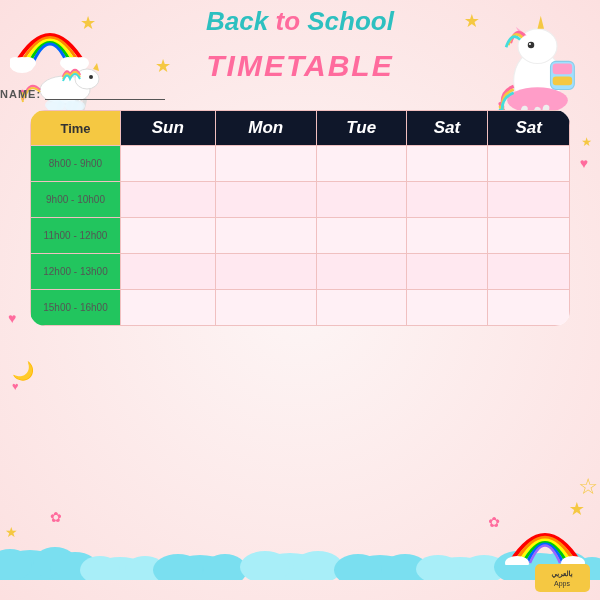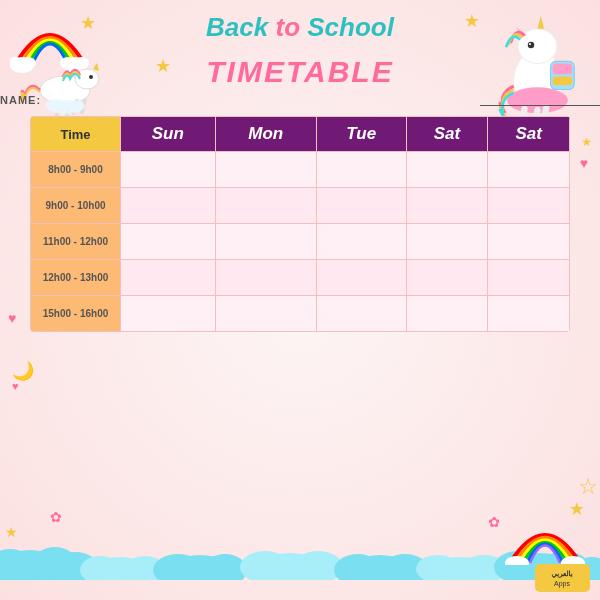--- a/index.html
+++ b/index.html
@@ -16,21 +16,21 @@
     .page {
       width: 600px;
       height: 600px;
       position: relative;
       background: radial-gradient(ellipse at center, #fdf5f5 0%, #fce0e0 100%);
     }
 
     
     .title-area {
       text-align: center;
-      padding-top: 12px;
+      padding-top: 6px;
       position: relative;
       z-index: 2;
     }
 
     .back-to-school {
       font-size: 26px;
       font-weight: bold;
       color: #2dc0c0;
       font-style: italic;
     }
@@ -46,21 +46,21 @@
       letter-spacing: 2px;
       text-transform: uppercase;
       font-style: italic;
       line-height: 1.1;
       margin-top: 12px;
     }
 
     .name-line {
       display: flex;
       align-items: center;
-      justify-content: space-between;
+      justify-content: flex-start;
       margin-top: 6px;
       font-size: 11px;
       font-weight: bold;
       color: #555;
       letter-spacing: 1px;
     }
 
     .name-line .underline {
       display: inline-block;
       width: 120px;
@@ -73,21 +73,21 @@
     .table-container {
       margin: 10px 30px 0 30px;
       position: relative;
       z-index: 2;
     }
 
     table {
       width: 100%;
       border-collapse: collapse;
       background: white;
-      border-radius: 4px;
+      border-radius: 15px;
       overflow: hidden;
     }
 
     thead tr th {
       padding: 7px 4px;
       text-align: center;
       font-size: 17px;
       font-weight: bold;
       font-style: italic;
       border: 1px solid #f0c0c0;
@@ -96,37 +96,37 @@
     thead tr th:first-child {
       background: #f5c842;
       color: #333;
       font-size: 13px;
       font-style: normal;
       font-weight: bold;
       width: 90px;
     }
 
     thead tr th:not(:first-child) {
-      background: #701a75;
+      background: #0f172a;
       color: white;
     }
 
     tbody tr td {
       border: 1px solid #f0c0c0;
       padding: 5px 4px;
       text-align: center;
       font-size: 10px;
       height: 36px;
     }
 
     tbody tr td:first-child {
-      background: #fdba74;
+      background: #22c55e;
       color: #555;
       font-size: 10px;
-      font-weight: bold;
+      font-weight: normal;
     }
 
     tbody tr td:not(:first-child) {
       background: #fff0f5;
     }
 
     tbody tr:nth-child(even) td:not(:first-child) {
       background: #ffe8f0;
     }
 

